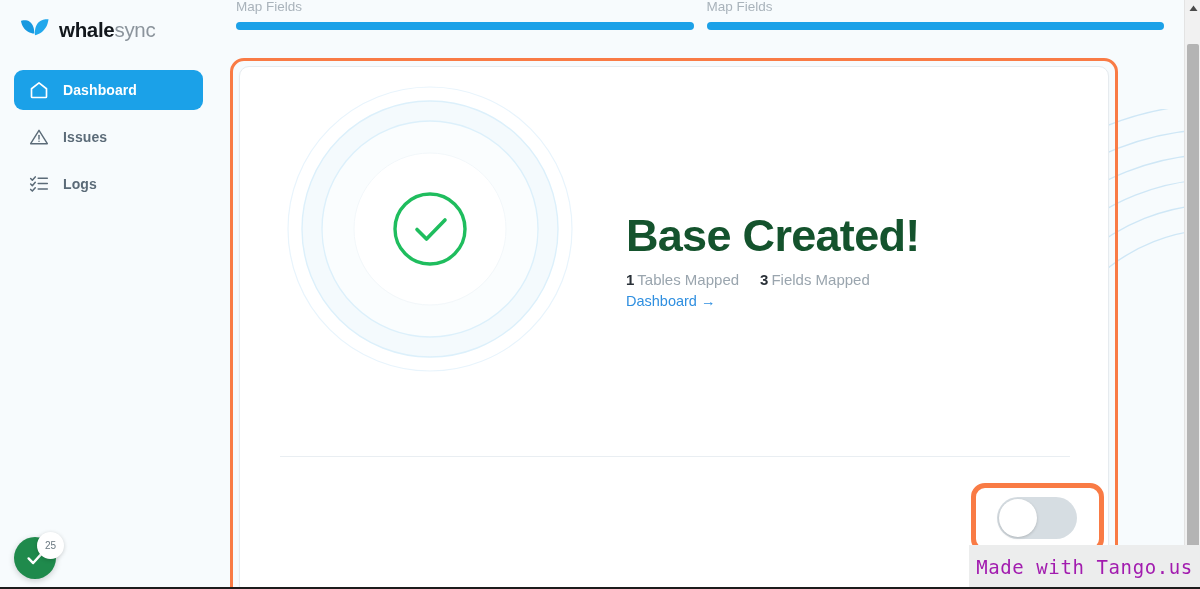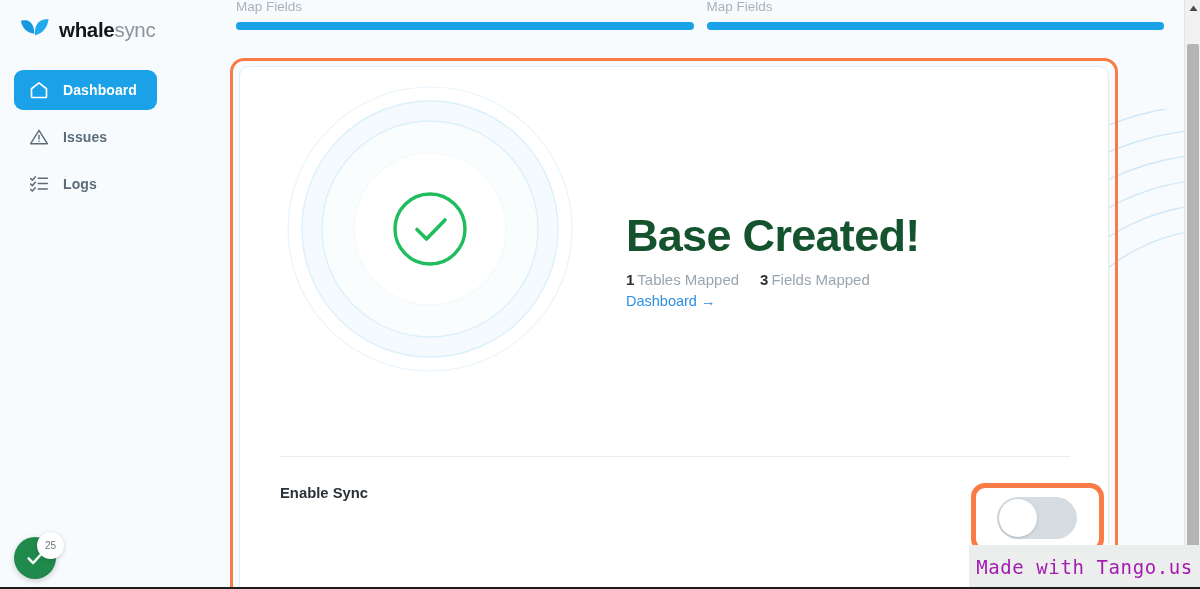--- a/index.html
+++ b/index.html
@@ -48,21 +48,21 @@
   .nav { position: absolute; left: 14px; top: 70px; width: 190px; }
   .nav-item {
     display: flex; align-items: center; gap: 14px;
     height: 40px;
     padding-left: 15px;
     border-radius: 9px;
     margin-bottom: 7px;
     cursor: pointer;
   }
   .nav-item .nav-label { font-size: 14px; font-weight: 700; color: #5b6b78; letter-spacing: .1px;}
-  .nav-item.active { background: #1ba1e8; width: 143px; }
+  .nav-item.active { background: #1ba1e8; width: 189px; }
   .nav-item.active .nav-label { color: #ffffff; }
   .nav-icon { width: 20px; height: 20px; display: block; flex: 0 0 20px; }
 
   
   .status-bubble {
     position: absolute;
     left: 14px; bottom: 10px;
     width: 44px; height: 44px;
     z-index: 6;
   }
@@ -357,21 +357,20 @@
           <div><b>1</b><span>Tables Mapped</span></div>
           <div><b>3</b><span>Fields Mapped</span></div>
         </div>
         <a class="hero-link">Dashboard →</a>
       </div>
     </div>
 
     <div class="divider"></div>
 
     <div class="sync-row">
-      <div class="sync-title">Enable Sync</div>
     </div>
 
   </div>
 
   <div class="highlight-card"></div>
 
   <div class="toggle">
     <div class="toggle-knob"></div>
   </div>
   <div class="toggle-highlight"></div>

